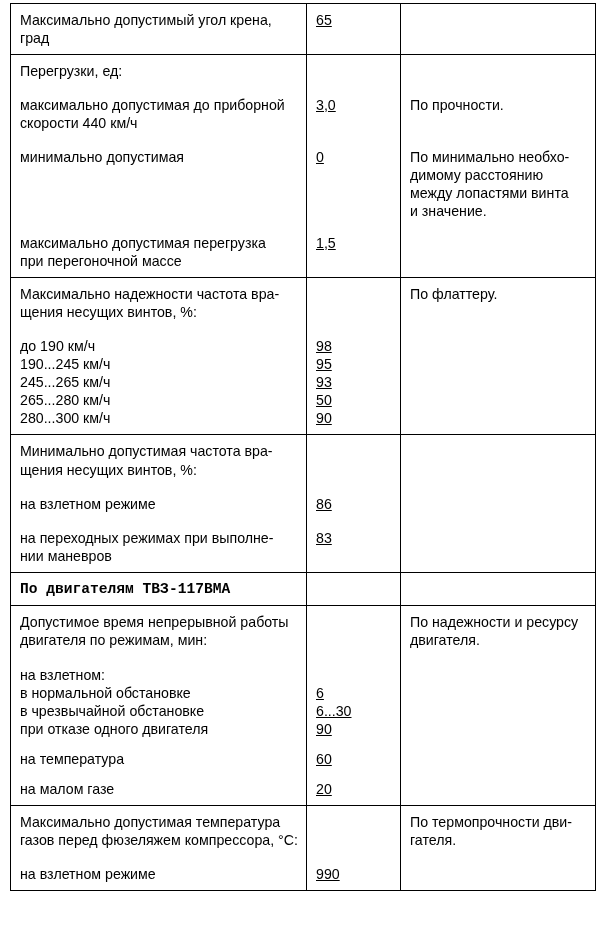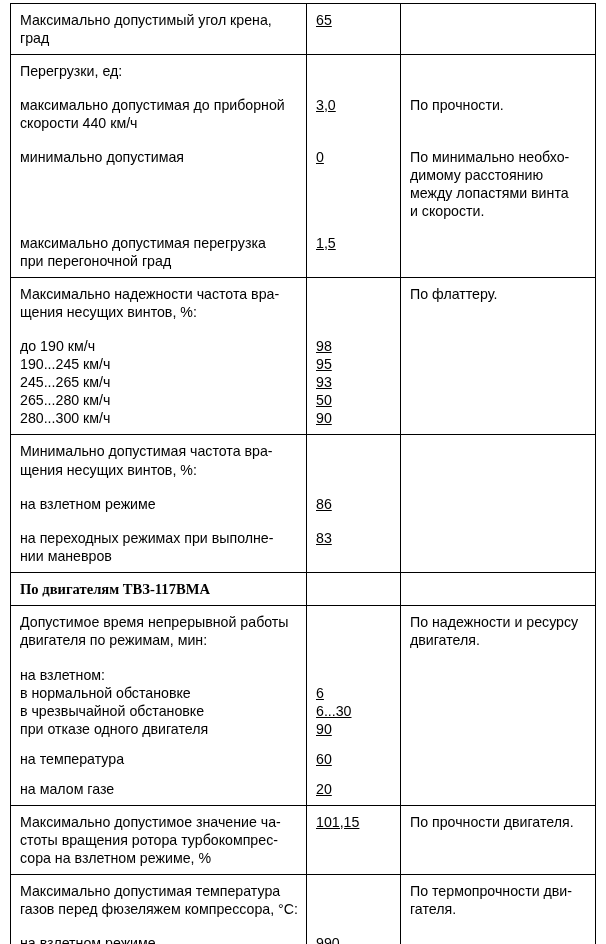--- a/index.html
+++ b/index.html
@@ -48,21 +48,21 @@
   .gap-sm { height: 12px; }
   .gap-md { height: 16px; }
   .gap-lg { height: 26px; }
   .gap-xl { height: 42px; }
 
   .list-line { white-space: nowrap; }
   .tight { line-height: 1.27; }
 
   .section-head {
     font-weight: bold;
-    font-family: Liberation Serif, serif;
+    font-family: Liberation Mono, monospace;
     font-size: 14.6px;
   }
   .vpad-head { padding-top: 24px; padding-bottom: 9px; }
 
   .val-line { line-height: 1.27; text-decoration: underline; }
   .empty { min-height: 1px; }
 </style>
 </head>
 <body>
 
@@ -92,21 +92,21 @@
         <td class="param-cell">
           <div class="blk tight">Перегрузки, ед:</div>
           <div class="gap-md"></div>
           <div class="blk tight">максимально допустимая до приборной</div>
           <div class="blk tight">скорости 440 км/ч</div>
           <div class="gap-md"></div>
           <div class="blk tight">минимально допустимая</div>
           <div class="gap-xl"></div>
           <div class="gap-lg"></div>
           <div class="blk tight">максимально допустимая перегрузка</div>
-          <div class="blk tight">при перегоночной град</div>
+          <div class="blk tight">при перегоночной массе</div>
         </td>
         <td class="value-cell">
           <div class="blk tight">&nbsp;</div>
           <div class="gap-md"></div>
           <div class="val-line">3,0</div>
           <div class="blk tight">&nbsp;</div>
           <div class="gap-md"></div>
           <div class="val-line">0</div>
           <div class="gap-xl"></div>
           <div class="gap-lg"></div>
@@ -114,21 +114,21 @@
         </td>
         <td class="note-cell">
           <div class="blk tight">&nbsp;</div>
           <div class="gap-md"></div>
           <div class="blk tight">По прочности.</div>
           <div class="blk tight">&nbsp;</div>
           <div class="gap-md"></div>
           <div class="blk tight">По минимально необхо-</div>
           <div class="blk tight">димому расстоянию</div>
           <div class="blk tight">между лопастями винта</div>
-          <div class="blk tight">и скорости.</div>
+          <div class="blk tight">и значение.</div>
         </td>
       </tr>
 
       <tr>
         <td class="param-cell">
           <div class="blk tight">Максимально надежности частота вра-</div>
           <div class="blk tight">щения несущих винтов, %:</div>
           <div class="gap-md"></div>
           <div class="blk tight list-line">до 190 км/ч</div>
           <div class="blk tight list-line">190...245 км/ч</div>
@@ -212,33 +212,20 @@
           <div class="val-line">60</div>
           <div class="gap-sm"></div>
           <div class="val-line">20</div>
         </td>
         <td class="note-cell">
           <div class="blk tight">По надежности и ресурсу</div>
           <div class="blk tight">двигателя.</div>
         </td>
       </tr>
 
-      <tr>
-        <td class="param-cell">
-          <div class="blk tight">Максимально допустимое значение ча-</div>
-          <div class="blk tight">стоты вращения ротора турбокомпрес-</div>
-          <div class="blk tight">сора на взлетном режиме, %</div>
-        </td>
-        <td class="value-cell">
-          <div class="val-line">101,15</div>
-        </td>
-        <td class="note-cell">
-          <div class="blk tight">По прочности двигателя.</div>
-        </td>
-      </tr>
 
       <tr>
         <td class="param-cell">
           <div class="blk tight">Максимально допустимая температура</div>
           <div class="blk tight">газов перед фюзеляжем компрессора, °С:</div>
           <div class="gap-md"></div>
           <div class="blk tight">на взлетном режиме</div>
         </td>
         <td class="value-cell">
           <div class="blk tight">&nbsp;</div>

